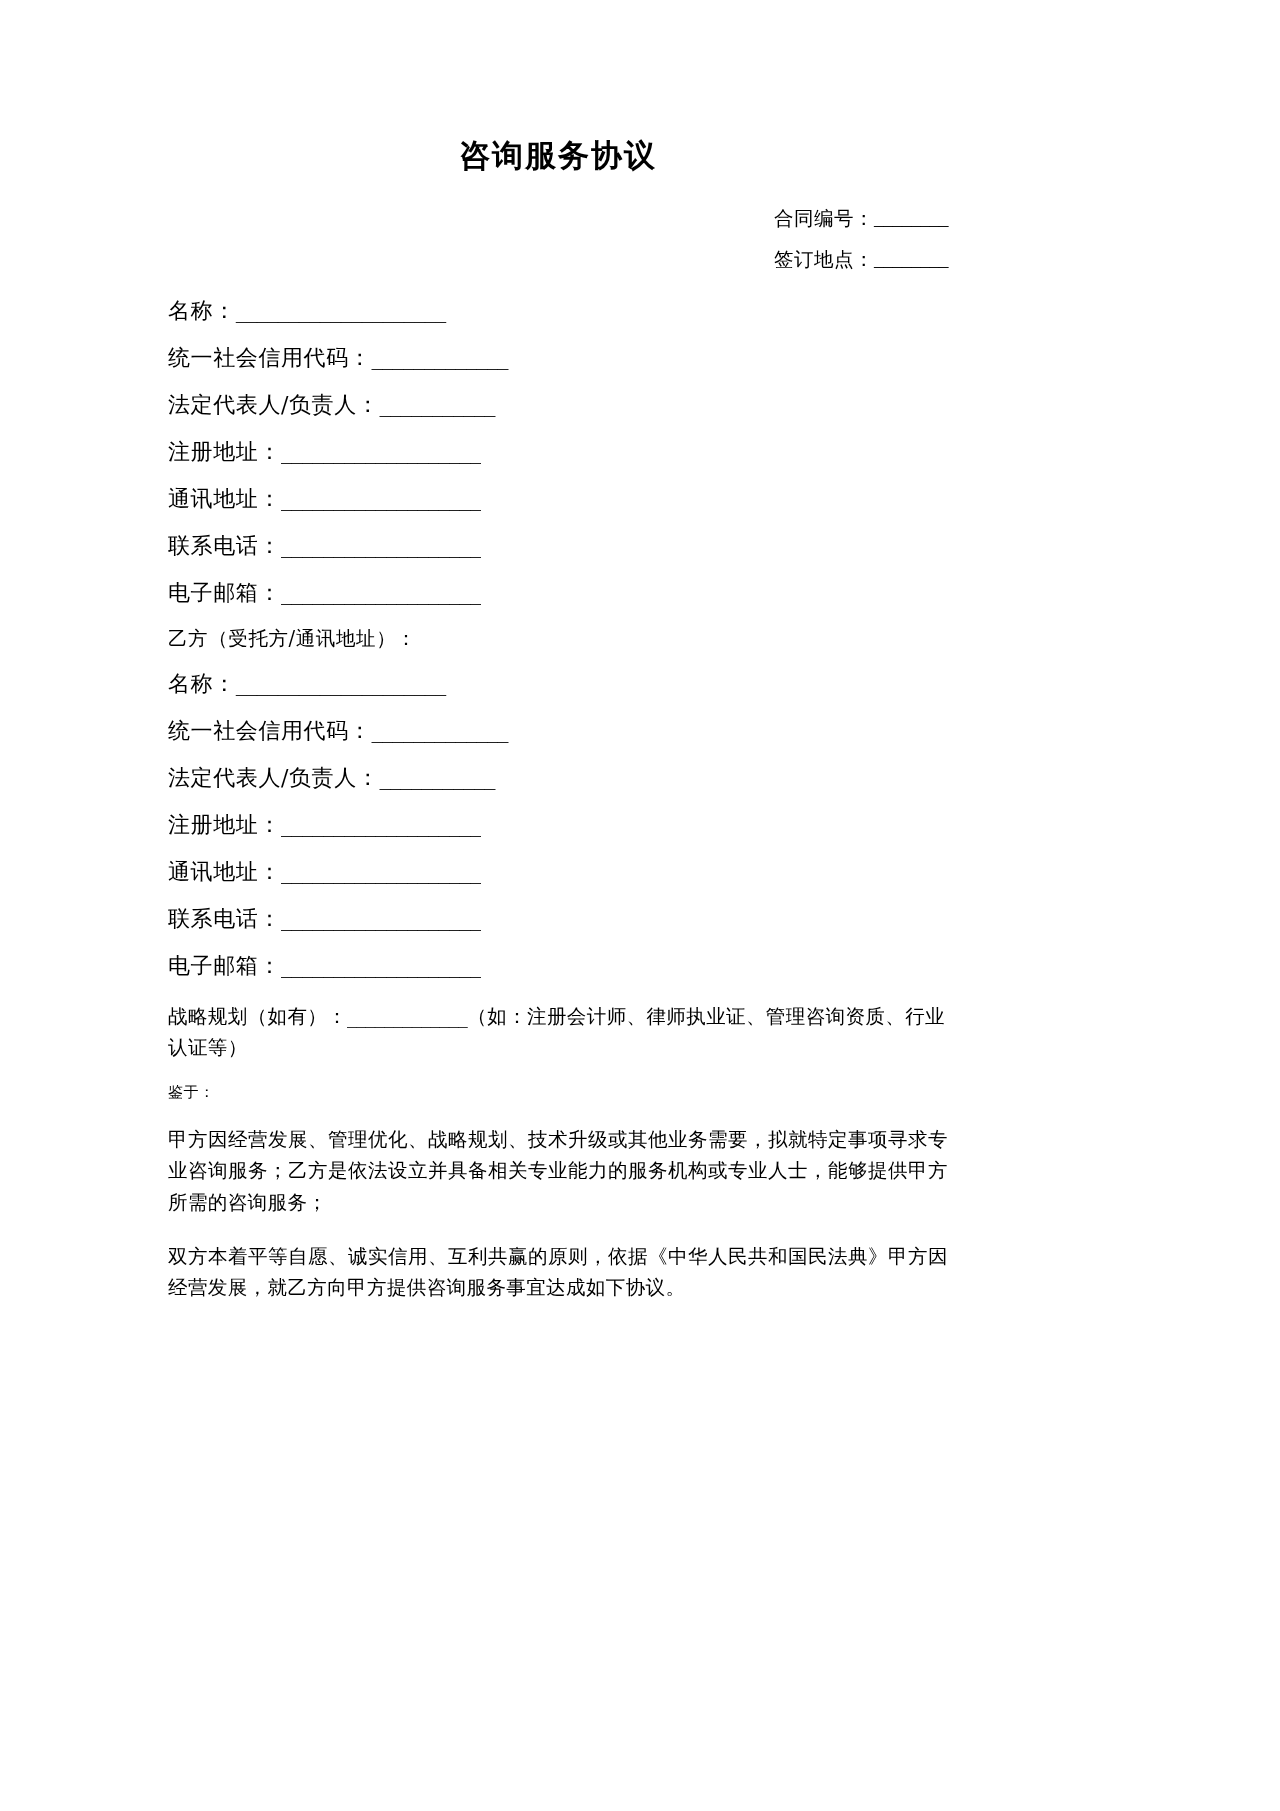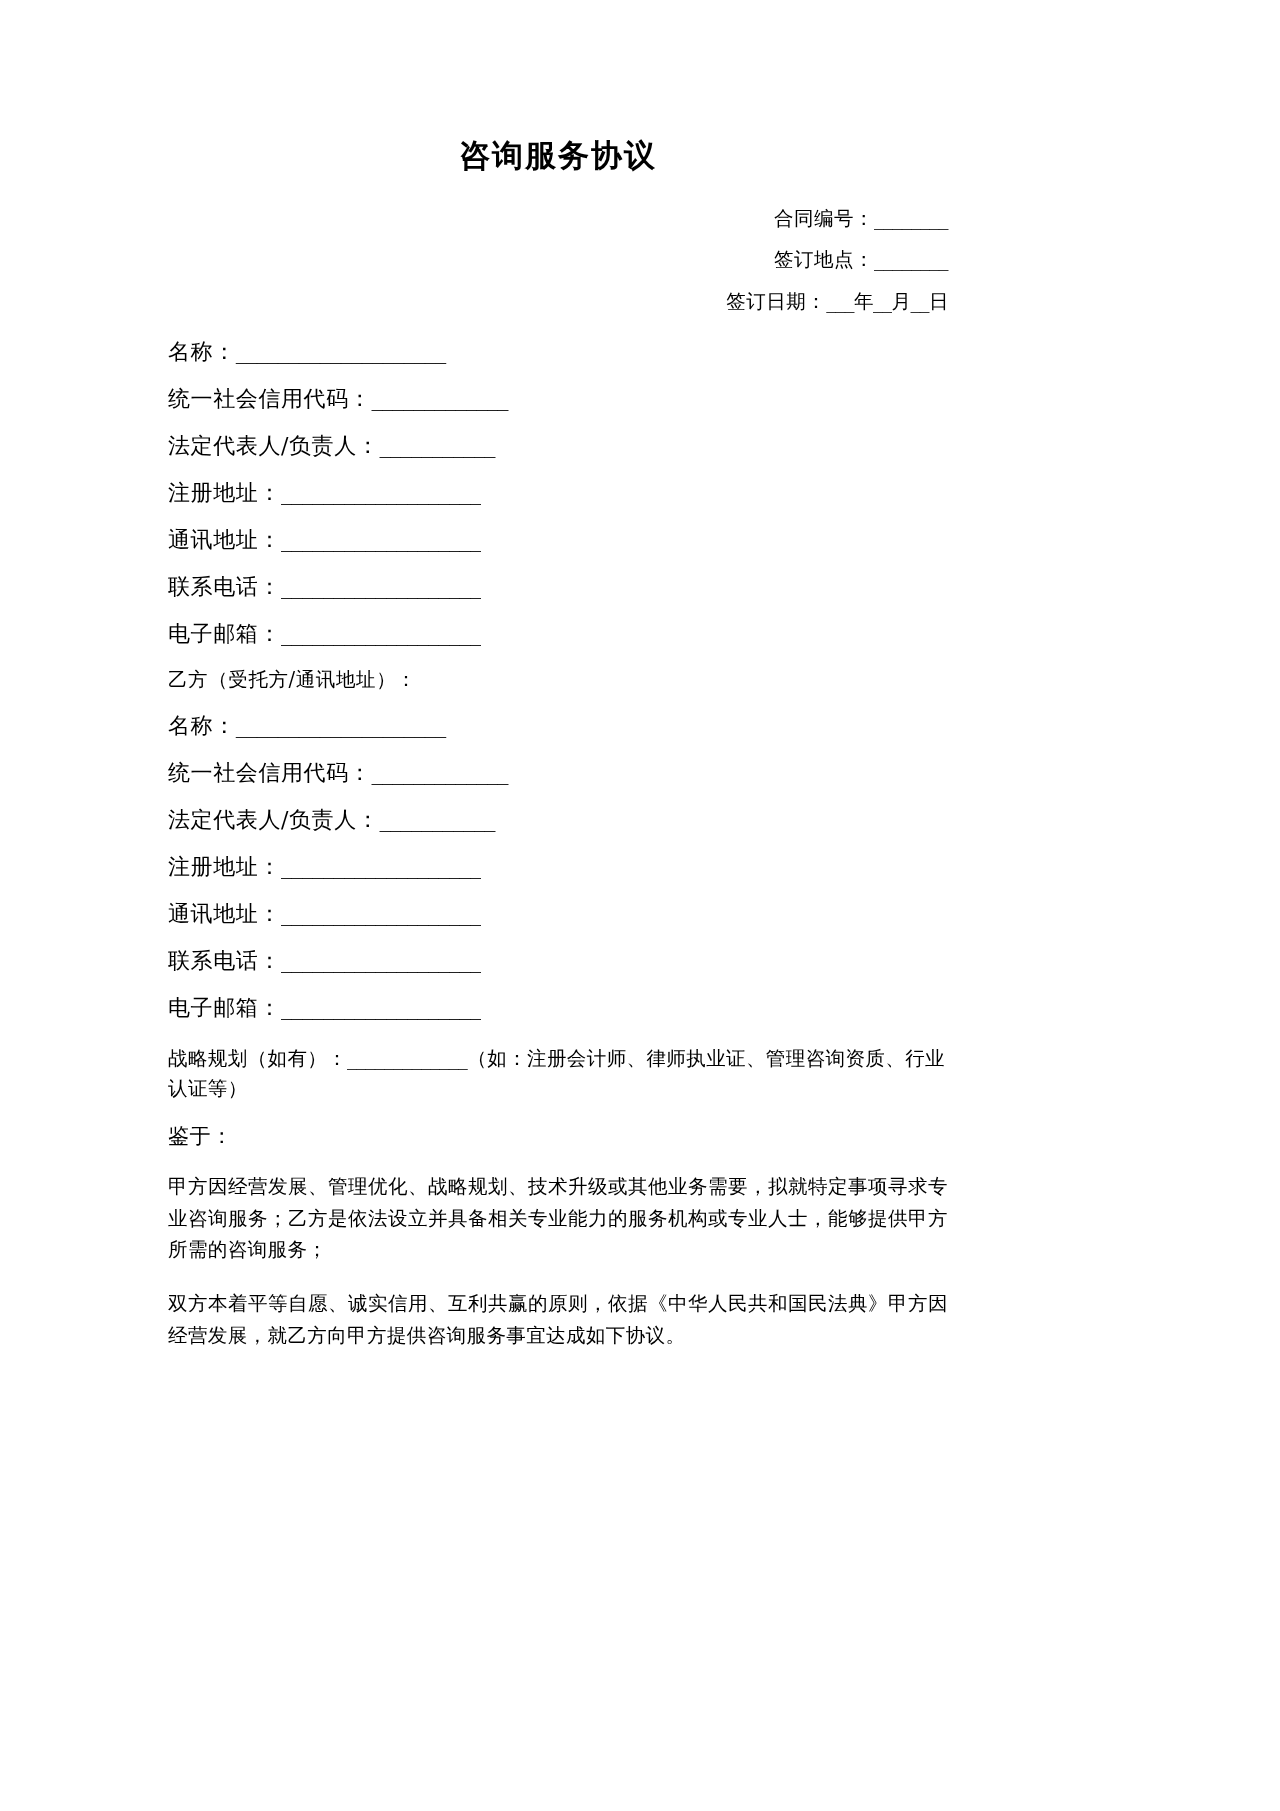--- a/index.html
+++ b/index.html
@@ -40,20 +40,21 @@
   .header-fields {
     margin-top: 32px;
     text-align: right;
   }
   .header-line {
     font-size: 19.5px;
     line-height: 1.0;
     margin-bottom: 22px;
     white-space: nowrap;
     letter-spacing: 0.5px;
+    font-family: Liberation Serif, serif;
   }
   .header-line:last-child { margin-bottom: 0; }
 
   .block {
     margin-top: 30px;
   }
   .field-line {
     font-size: 22px;
     line-height: 1.0;
     margin-bottom: 25px;
@@ -74,21 +75,21 @@
     letter-spacing: 0.4px;
   }
   .para {
     font-size: 19.5px;
     line-height: 1.62;
     margin-bottom: 22px;
     letter-spacing: 0.4px;
     text-align: justify;
   }
   .para-tight {
-    font-size: 21px;
+    font-size: 15px;
     line-height: 1.0;
     margin-bottom: 24px;
     letter-spacing: 0.6px;
   }
   .clause-head {
     font-size: 19.5px;
     line-height: 1.0;
     margin-top: 34px;
     letter-spacing: 0.6px;
   }
@@ -103,23 +104,20 @@
   <div class="content">
 
     <h1 class="doc-title">咨询服务协议</h1>
 
     <div class="header-fields">
       <div class="header-line">
         <span>合同编号：</span><span class="fill">________</span>
       </div>
       <div class="header-line">
         <span>签订地点：</span><span class="fill">________</span>
-      </div>
-      <div class="header-line">
-        <span>签订日期：</span><span class="fill">___年__月__日</span>
       </div>
     </div>
 
     <div class="block">
 
       <div class="field-line">
         <span>名称：</span><span class="fill">____________________</span>
       </div>
       <div class="field-line">
         <span>统一社会信用代码：</span><span class="fill">_____________</span>

